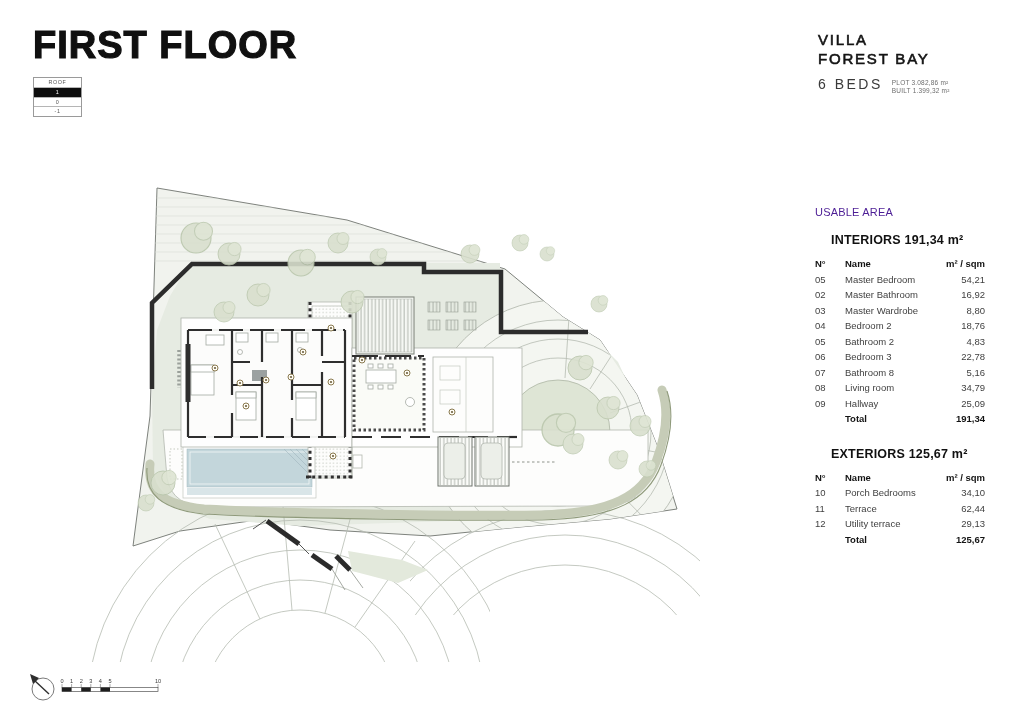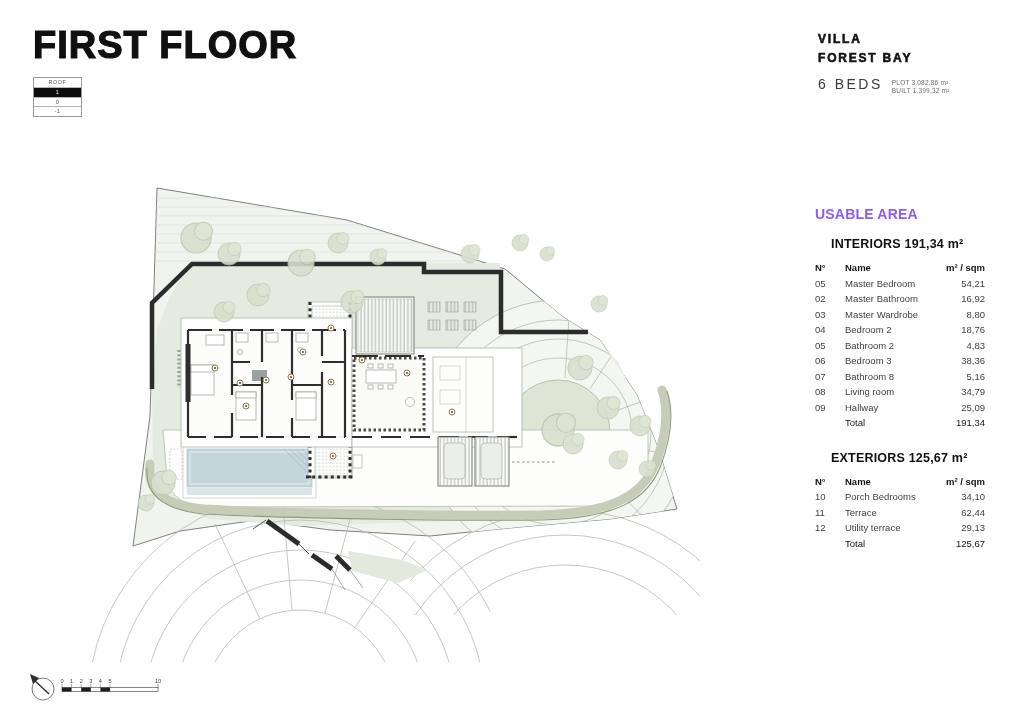--- a/index.html
+++ b/index.html
@@ -10,35 +10,35 @@
   
   .main-title{position:absolute;left:33px;top:24px;font-size:38px;font-weight:900;
       letter-spacing:1px;color:#101010;-webkit-text-stroke:1.2px #101010;white-space:nowrap;}
   .floor-selector{position:absolute;left:33px;top:77px;width:47px;border:1px solid #9a9a9a;}
   .floor-row{height:8.8px;line-height:8.8px;text-align:center;font-size:5.4px;
       letter-spacing:.6px;color:#555;border-bottom:1px solid #b5b5b5;background:#fff;}
   .floor-row:last-child{border-bottom:none;}
   .floor-row.active{background:#0d0d0d;color:#fff;}
 
   .brand{position:absolute;left:818px;top:30px;width:200px;}
-  .brand-line{font-size:12px;font-weight:700;-webkit-text-stroke:.6px #141414;
+  .brand-line{font-size:15px;font-weight:400;-webkit-text-stroke:.6px #141414;
       letter-spacing:1.8px;color:#141414;line-height:19px;white-space:nowrap;}
   .beds-row{display:flex;align-items:flex-end;margin-top:5px;}
   .beds{font-size:14px;font-weight:400;letter-spacing:2.5px;color:#3a3a3a;line-height:22px;}
   .plot-built{margin-left:9px;margin-bottom:1px;}
   .plot-built div{font-size:6.5px;color:#6d6d6d;line-height:7.5px;letter-spacing:.2px;white-space:nowrap;}
 
   
   .area-panel{position:absolute;left:815px;top:206px;width:170px;}
-  .panel-title{font-size:14px;font-weight:bold;color:#8b5cf6;letter-spacing:.2px;}
+  .panel-title{font-size:11px;font-weight:normal;color:#4c1d95;letter-spacing:.2px;}
   .section-heading{font-size:12.5px;font-weight:bold;color:#111;letter-spacing:.2px;margin-top:15px;padding-left:16px;}
   .tbl{margin-top:9px;}
   .trow{display:flex;align-items:baseline;height:15.5px;line-height:15.5px;font-size:9.5px;color:#3f3f3f;}
   .trow.thead{font-weight:bold;color:#141414;}
-  .trow.total{font-weight:normal;color:#141414;}
+  .trow.total{font-weight:bold;color:#141414;}
   .c-num{width:30px;flex:none;}
   .c-name{flex:1;}
   .c-val{flex:none;width:52px;text-align:right;}
 
   
   .thinline{stroke:#b5bbb1;stroke-width:.8;fill:none;}
   .wall{stroke:#2c2c2c;stroke-width:4.5;fill:none;}
   .iwall{stroke:#2e2e2e;stroke-width:2.2;fill:none;}
   .furn{stroke:#a4aaa2;stroke-width:.8;fill:#ffffff;}
   .tree-c{fill:#d8dfcd;stroke:#b9c6ac;stroke-width:.8;}
@@ -391,21 +391,21 @@
           <span class="c-val">18,76</span>
         </div>
       <div class="trow">
           <span class="c-num">05</span>
           <span class="c-name">Bathroom 2</span>
           <span class="c-val">4,83</span>
         </div>
       <div class="trow">
           <span class="c-num">06</span>
           <span class="c-name">Bedroom 3</span>
-          <span class="c-val">38,36</span>
+          <span class="c-val">22,78</span>
         </div>
       <div class="trow">
           <span class="c-num">07</span>
           <span class="c-name">Bathroom 8</span>
           <span class="c-val">5,16</span>
         </div>
       <div class="trow">
           <span class="c-num">08</span>
           <span class="c-name">Living room</span>
           <span class="c-val">34,79</span>

